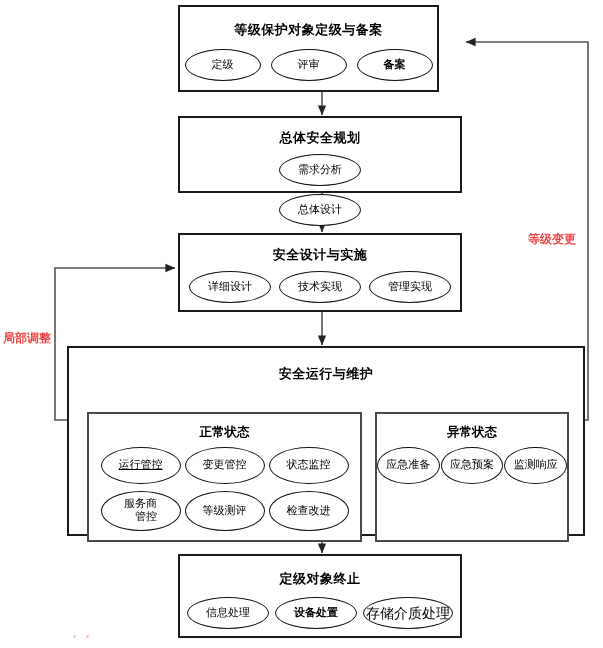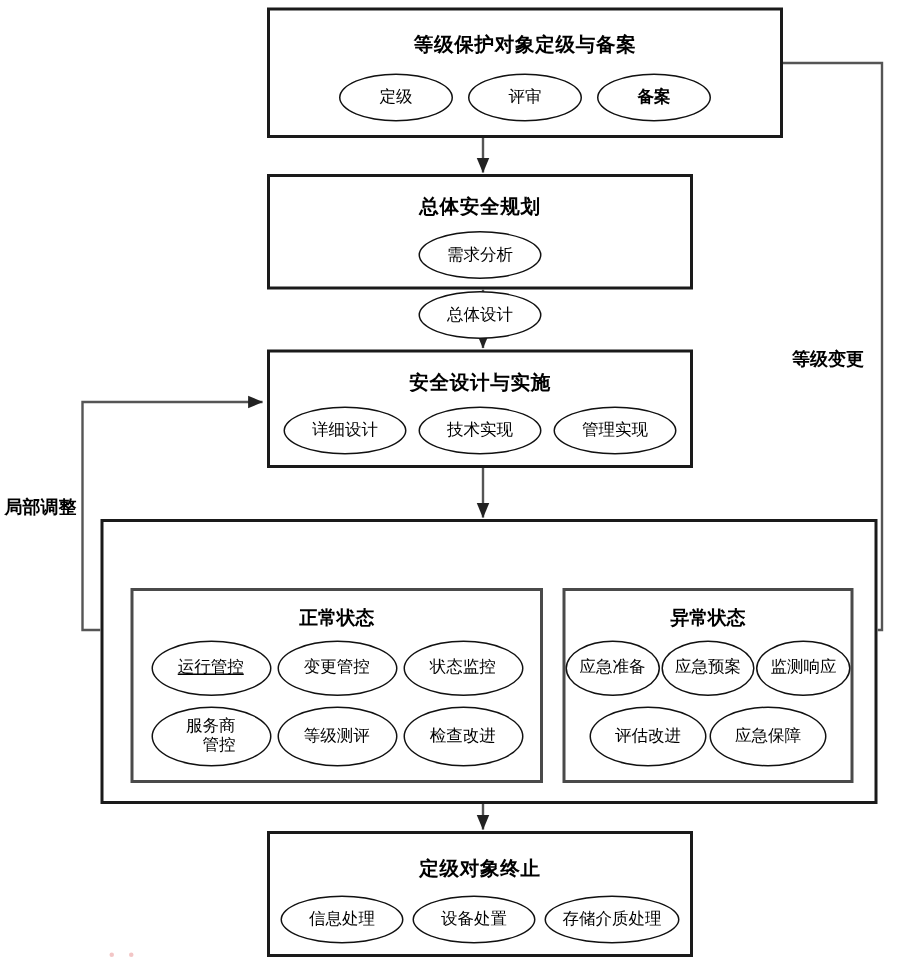--- a/index.html
+++ b/index.html
@@ -53,35 +53,36 @@
     font-size: 11px;
     color: #000000;
     line-height: 1.15;
     box-sizing: border-box;
   }
   .sub-box {
     position: absolute;
     border: 2px solid #4a4a4a;
     background: #ffffff;
     box-sizing: border-box;
+    margin-top: 20px;
   }
   .sub-title {
     position: absolute;
     left: 0;
     right: 0;
     text-align: center;
     font-weight: bold;
     font-size: 12.5px;
     color: #000000;
   }
   .side-label {
     position: absolute;
     font-weight: bold;
     font-size: 12px;
-    color: #000000;
+    color: #ef4444;
     white-space: nowrap;
   }
   #connectors {
     position: absolute;
     left: 0;
     top: 0;
     width: 603px;
     height: 648px;
     pointer-events: none;
   }
@@ -111,21 +112,21 @@
 
     <line x1="322" y1="312" x2="322" y2="345" stroke="#555555" stroke-width="1.6" marker-end="url(#arrowhead)"></line>
 
     <line x1="322" y1="536" x2="322" y2="553" stroke="#555555" stroke-width="1.6" marker-end="url(#arrowhead)"></line>
 
     <path d="M67,420 L55,420 L55,268 L175,268" fill="none" stroke="#555555" stroke-width="1.6" marker-end="url(#arrowhead)"></path>
 
     <path d="M585,420 L588,420 L588,42 L466,42" fill="none" stroke="#555555" stroke-width="1.6" marker-end="url(#arrowhead)"></path>
   </svg>
 
-  <div class="stage-box" style="left:178px; top:5px; width:344px; height:87px;">
+  <div class="stage-box" style="left:178px; top:5px; width:261px; height:87px;">
     <div class="stage-title" style="top:14px;">等级保护对象定级与备案</div>
     <div class="ellipse-row" style="top:42px; gap:10px;">
       <div class="node-ellipse" style="width:76px; height:32px;">定级</div>
       <div class="node-ellipse" style="width:76px; height:32px;">评审</div>
       <div class="node-ellipse" style="width:76px; height:32px;font-weight:bold;">备案</div>
     </div>
   </div>
 
   <div class="stage-box" style="left:178px; top:116px; width:284px; height:77px;">
     <div class="stage-title" style="top:11px;">总体安全规划</div>
@@ -139,20 +140,21 @@
   <div class="stage-box" style="left:178px; top:233px; width:284px; height:79px;">
     <div class="stage-title" style="top:11px;">安全设计与实施</div>
     <div class="ellipse-row" style="top:36px; gap:8px;">
       <div class="node-ellipse" style="width:82px; height:32px;">详细设计</div>
       <div class="node-ellipse" style="width:82px; height:32px;">技术实现</div>
       <div class="node-ellipse" style="width:82px; height:32px;">管理实现</div>
     </div>
   </div>
 
   <div class="stage-box" style="left:67px; top:346px; width:518px; height:190px;">
+    <div class="stage-title" style="top:17px;">安全运行与维护</div>
 
     <div class="sub-box" style="left:18px; top:44px; width:275px; height:130px;">
       <div class="sub-title" style="top:10px;">正常状态</div>
       <div class="ellipse-row" style="top:33px; gap:4px;">
         <div class="node-ellipse" style="width:80px; height:37px;text-decoration:underline;">运行管控</div>
         <div class="node-ellipse" style="width:80px; height:37px;">变更管控</div>
         <div class="node-ellipse" style="width:80px; height:37px;">状态监控</div>
       </div>
       <div class="ellipse-row" style="top:77px; gap:4px;">
         <div class="node-ellipse" style="width:80px; height:40px; white-space:pre-line;">服务商
@@ -162,33 +164,29 @@
       </div>
     </div>
 
     <div class="sub-box" style="left:306px; top:44px; width:194px; height:130px;padding-left:17px;">
       <div class="sub-title" style="top:10px;">异常状态</div>
       <div class="ellipse-row" style="top:33px; gap:1px;">
         <div class="node-ellipse" style="width:73px; height:37px;">应急准备</div>
         <div class="node-ellipse" style="width:73px; height:37px;">应急预案</div>
         <div class="node-ellipse" style="width:73px; height:37px;">监测响应</div>
       </div>
-      <div class="ellipse-row" style="top:77px; gap:2px;">
-        <div class="node-ellipse" style="width:78px; height:40px;">评估改进</div>
-        <div class="node-ellipse" style="width:78px; height:40px;">应急保障</div>
-      </div>
     </div>
   </div>
 
   <div class="stage-box" style="left:178px; top:554px; width:284px; height:84px;">
     <div class="stage-title" style="top:14px;">定级对象终止</div>
     <div class="ellipse-row" style="top:41px; gap:6px;">
       <div class="node-ellipse" style="width:82px; height:32px;">信息处理</div>
-      <div class="node-ellipse" style="width:82px; height:32px;">设备处置</div>
-      <div class="node-ellipse" style="width:90px; height:32px; font-size:11px;">存储介质处理</div>
+      <div class="node-ellipse" style="width:82px; height:32px;font-weight:bold;">设备处置</div>
+      <div class="node-ellipse" style="width:90px; height:32px; font-size:14px;">存储介质处理</div>
     </div>
   </div>
 
   <div class="side-label" style="left:3px; top:330px;">局部调整</div>
 
   <div class="side-label" style="left:528px; top:231px;">等级变更</div>
 
   <div class="dot-artifact" style="left:73px; top:635px;"></div>
   <div class="dot-artifact" style="left:86px; top:635px;"></div>
 

